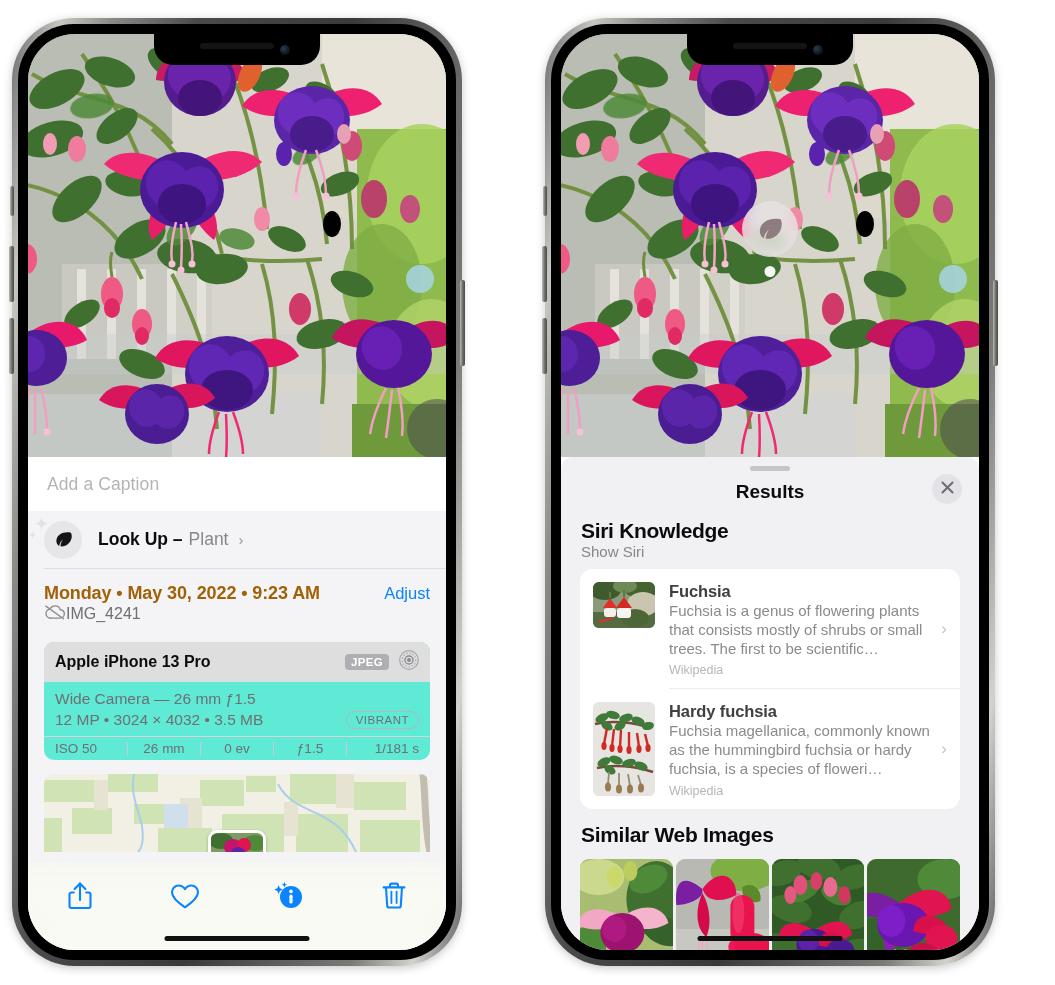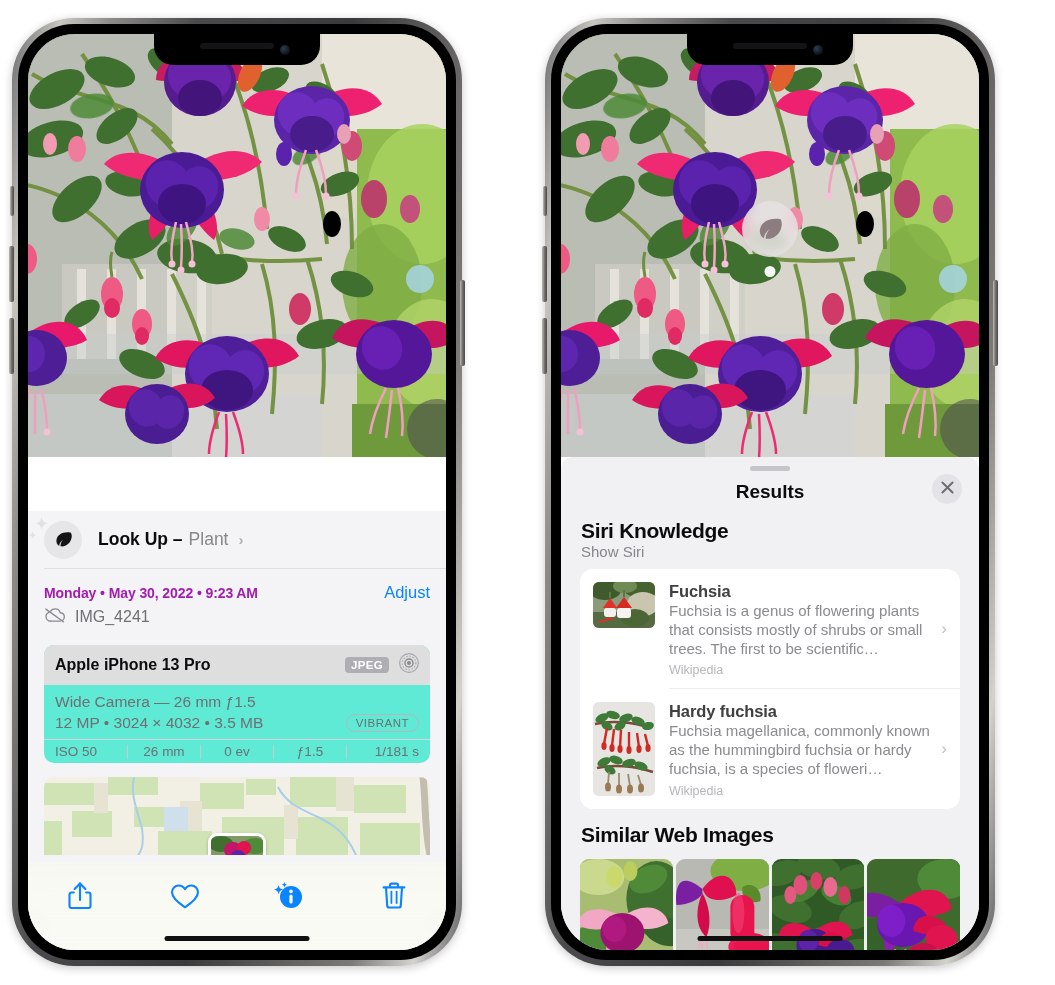--- a/index.html
+++ b/index.html
@@ -55,23 +55,23 @@
   .sparkle{position:absolute;color:#e2e2e6;pointer-events:none;}
   .spark-a{left:-10px;top:-8px;font-size:18px;}
   .spark-b{left:-16px;top:8px;font-size:11px;}
   .lookup-text{margin-left:16px;font-size:17.5px;font-weight:700;color:#0b0b0d;display:flex;align-items:center;gap:6px;}
   .lookup-sub{font-weight:400;color:#87878c;}
   .chev{color:#b0b0b5;font-size:15px;margin-left:4px;}
   .hr{height:1px;background:#dededf;margin-left:16px;}
 
   .date-block{padding:14px 16px 10px 16px;}
   .date-line{display:flex;align-items:baseline;justify-content:space-between;}
-  .date-txt{font-size:14px;font-weight:600;color:#a21caf;letter-spacing:-.1px;}
+  .date-txt{font-size:18px;font-weight:600;color:#a16207;letter-spacing:-.1px;}
   .adjust{font-size:16.5px;color:#0b84ff;}
-  .file-line{display:flex;align-items:center;gap:9px;margin-top:5px;}
+  .file-line{display:flex;align-items:center;}
   .file-name{font-size:16px;color:#6f6f74;}
 
   .cam-card{margin:8px 16px 0 16px;border-radius:10px;overflow:hidden;background:#5eead4;}
   .cam-head{display:flex;align-items:center;justify-content:space-between;
             background:#dededf;padding:7px 10px 7px 11px;}
   .cam-model{font-size:16px;font-weight:700;color:#0b0b0d;}
   .cam-head-right{display:flex;align-items:center;gap:9px;}
   .jpeg{background:#aeaeb3;color:#fff;font-size:11.5px;font-weight:700;border-radius:4px;padding:2px 6px;letter-spacing:.3px;}
   .cam-body{padding:8px 11px 7px 11px;}
   .cam-line1{font-size:15.5px;color:#6f6f74;}
@@ -572,20 +572,23 @@
         <svg viewBox="0 0 430 423" preserveAspectRatio="xMidYMid slice">
             <use href="#fuchsia-photo"></use>
           </svg>
       </div>
 
       <div class="notch">
         <div class="speaker"></div>
         <div class="frontcam"></div>
       </div>
 
+      <div class="caption-row">
+        <span class="caption-ph">Add a Caption</span>
+      </div>
 
       <div class="info-sheet">
 
         <div class="lookup-row">
           <div class="leaf-badge">
             <span class="sparkle spark-a">✦</span>
             <span class="sparkle spark-b">✦</span>
             <svg width="21" height="21" viewBox="0 0 24 24" aria-hidden="true">
               <path d="M20.5 4.2c-8.4-1.6-15 1.8-16.4 7.5-.8 3.2.5 6.2 2.9 7.6.4-2.6 1.9-5.2 4.4-7.2-1.7 2.2-2.7 4.7-2.9 7.6 5.6 1.1 11.2-3 12.6-9.1.5-2.2.5-4.3-.6-6.4z" fill="#141416"></path>
             </svg>

